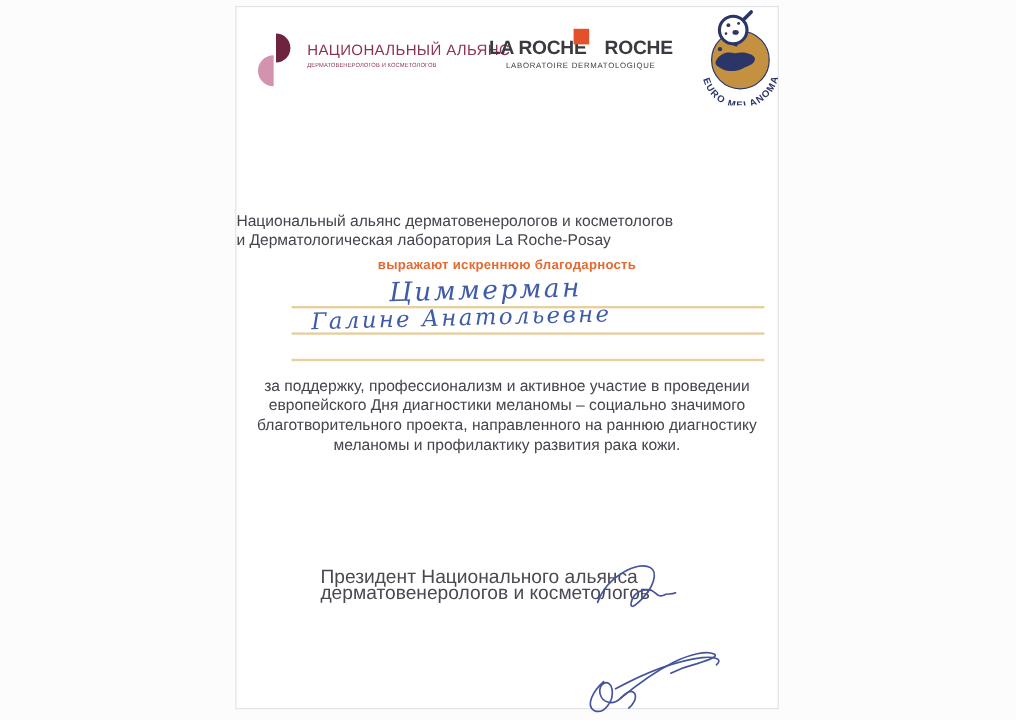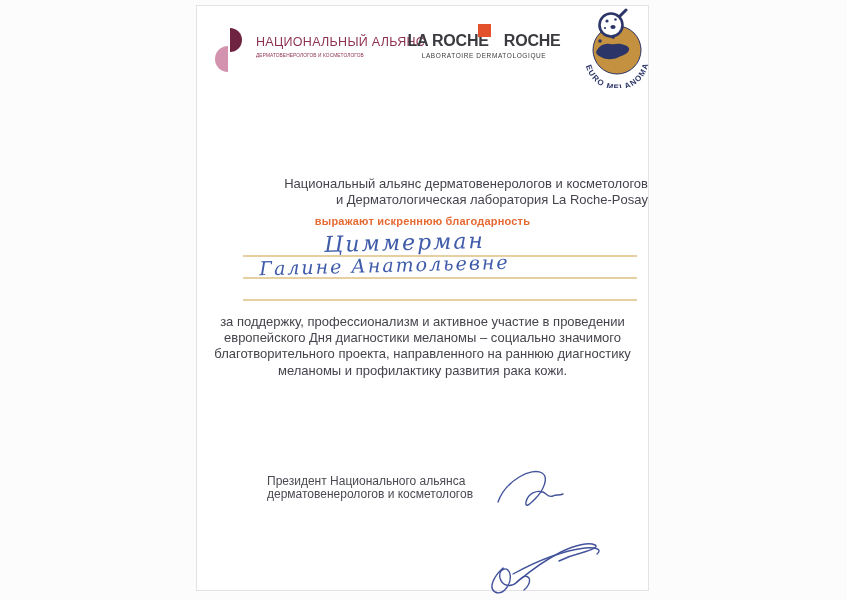--- a/index.html
+++ b/index.html
@@ -19,29 +19,29 @@
   .alliance-title{font-size:12.5px;font-weight:normal;letter-spacing:.3px;color:var(--alliance-text);white-space:nowrap;}
   .alliance-subtitle{font-size:5px;letter-spacing:.1px;color:var(--alliance-text);margin-top:2.5px;white-space:nowrap;transform:scaleX(.96);transform-origin:left;}
   .lrp-logo{position:absolute;left:211px;top:15px;width:152px;display:flex;flex-direction:column;align-items:center;text-align:right;}
   .lrp-name-row{position:relative;display:flex;gap:15px;margin-top:11px;font-size:16px;font-weight:600;letter-spacing:-.2px;color:var(--lrp-text);white-space:nowrap;}
   .lrp-square{position:absolute;left:calc(50% - 6.5px);top:-8px;width:13px;height:13px;background:var(--lrp-square);}
   .lrp-subtitle{font-size:6.5px;letter-spacing:.6px;color:var(--lrp-text);margin-top:1.5px;white-space:nowrap;}
   .euro-logo{position:absolute;left:384px;top:2px;width:68px;height:80px;}
   .fill-navy{fill:var(--navy);} .stroke-navy{stroke:var(--navy);}
   .euro-arc-text{font-family:"Liberation Sans",sans-serif;font-size:8px;font-weight:bold;letter-spacing:1.1px;fill:var(--navy);}
   
-  .intro{position:absolute;left:0;right:0;top:170px;text-align:right;font-size:13px;line-height:16.3px;color:var(--body-text);}
+  .intro{position:absolute;left:0;right:0;top:170px;text-align:left;font-size:13px;line-height:16.3px;color:var(--body-text);}
   .heading{position:absolute;left:0;right:0;top:209px;text-align:center;font-size:11px;font-weight:bold;color:var(--heading-orange);letter-spacing:.2px;}
   .rule{position:absolute;left:46px;right:11px;height:1.5px;background:var(--ruled-line);}
   .handwriting{position:absolute;font-family:"DejaVu Serif",serif;font-style:italic;color:var(--ink-blue);text-align:center;transform:rotate(-1.5deg);letter-spacing:2px;}
   .recipient-1{top:224px;left:0;right:36px;font-size:22px;}
   .recipient-2{top:248px;left:0;right:76px;font-size:19px;}
   .paragraph{position:absolute;left:0;right:0;top:308px;text-align:center;font-size:13px;line-height:16.2px;color:var(--body-text);}
   
-  .signatory{position:absolute;left:70px;font-size:12px;line-height:13.2px;color:var(--sig-text);}
+  .signatory{position:absolute;left:70px;font-size:16px;line-height:13.2px;color:var(--sig-text);}
   .signatory-1{top:469px;} .signatory-2{top:542px;}
   .sig-svg{position:absolute;}
   .sig-1{left:293px;top:456px;} .sig-2{left:286px;top:528px;}
   .sig-svg path{fill:none;stroke:var(--sig-blue);stroke-width:1.4;stroke-linecap:round;stroke-linejoin:round;}
 </style>
 </head>
 <body>
 
 <div class="paper">
 

